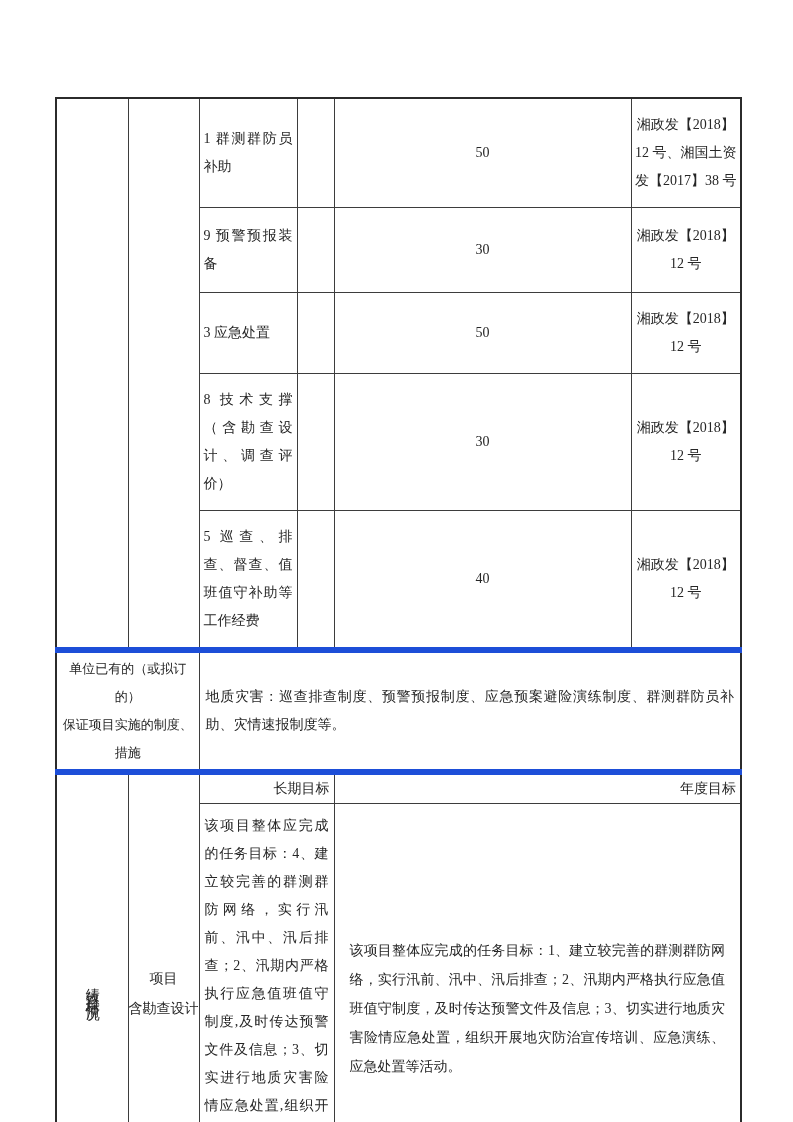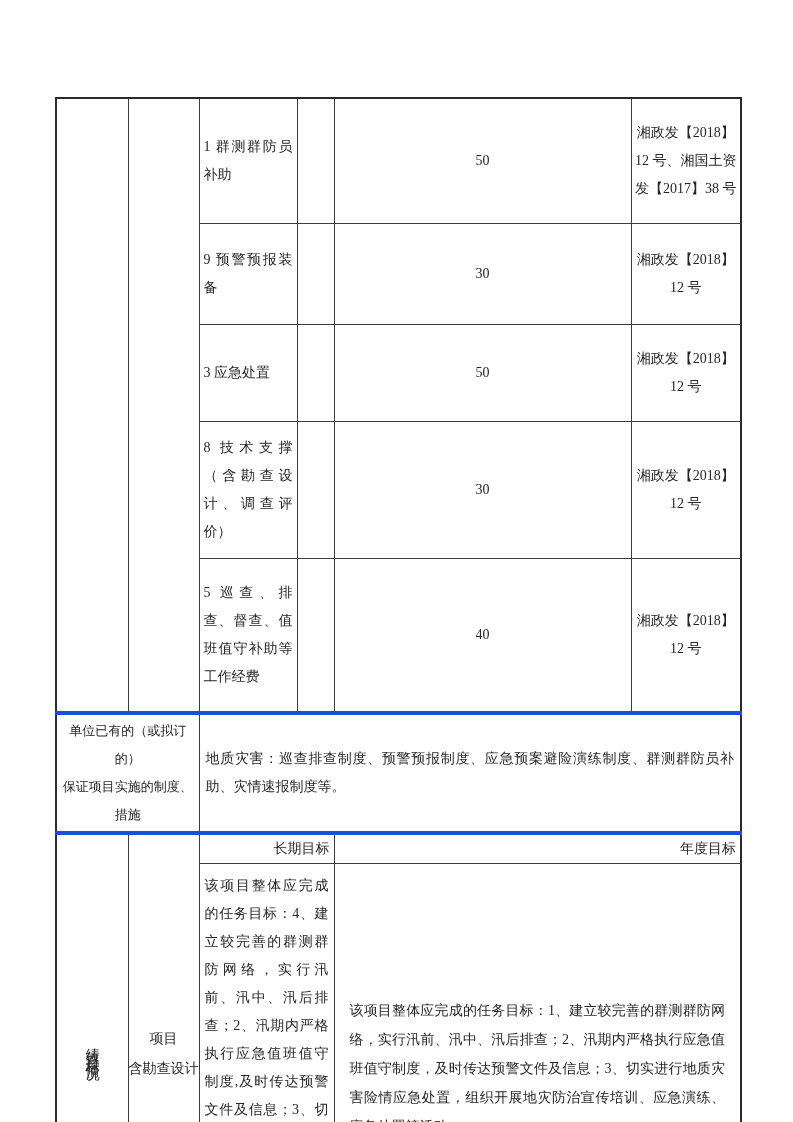--- a/index.html
+++ b/index.html
@@ -13,34 +13,34 @@
     position:absolute;left:55px;top:97px;
     width:685px;border-collapse:collapse;table-layout:fixed;
     border:2px solid #2b2b2b;
   }
   td{
     border:1px solid #3d3d3d;
     font-size:14px;line-height:28px;
     padding:2px 4px;vertical-align:middle;
     overflow:hidden;word-break:break-all;
   }
-  tr.section-break td{border-top:4px solid #1d4ed8;}
+  tr.section-break td{border-top:6px solid #1d4ed8;}
   
   tr.r1 td{height:82px;}
   tr.r2 td{height:60px;}
   tr.r3 td{height:52px;}
   tr.r4 td{height:88px;}
   tr.r5 td{height:112px;}
   tr.r6 td{height:88px;}
   tr.r7 td{height:26px;}
   tr.r8 td{height:351px;}
   
   td.item{text-align:justify;padding:12px 4px;}
   td.val{text-align:center;}
-  td.basis{text-align:center;padding:20px 3px;margin-top:29px;}
+  td.basis{text-align:center;padding:12px 3px;margin-top:29px;}
   td.empty{padding:0;}
   td.inst-label{
     text-align:center;white-space:pre-line;
     font-size:13px;line-height:28px;padding:2px 2px;
   }
   td.inst-content{text-align:justify;padding:2px 6px;}
   td.vert-label{text-align:center;padding:0;}
   td.vert-label .vtext{
     display:inline-block;
     writing-mode:vertical-rl;text-orientation:upright;

